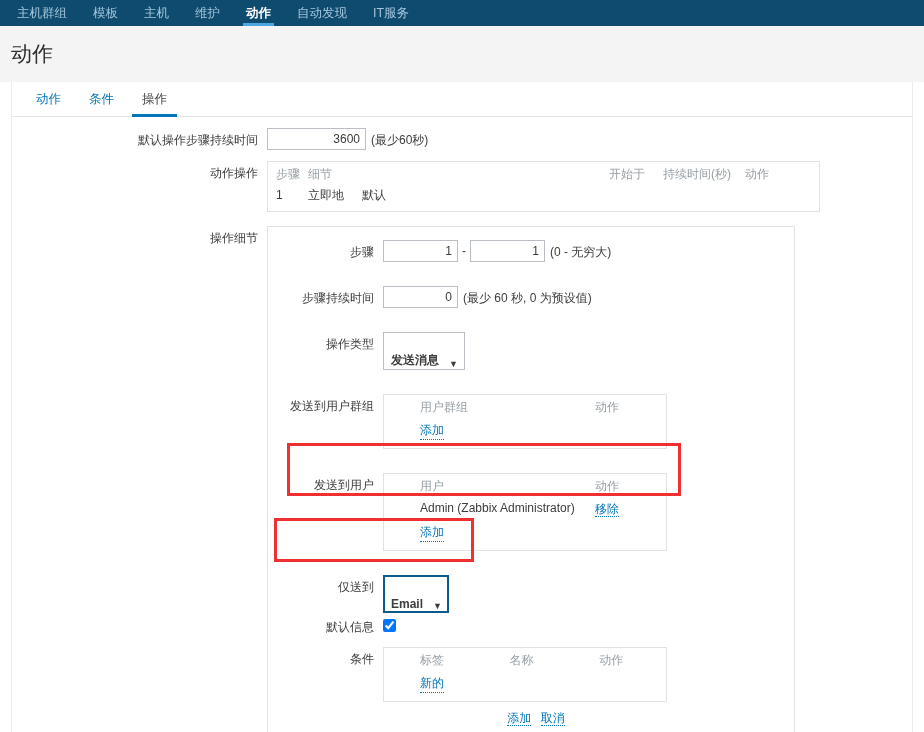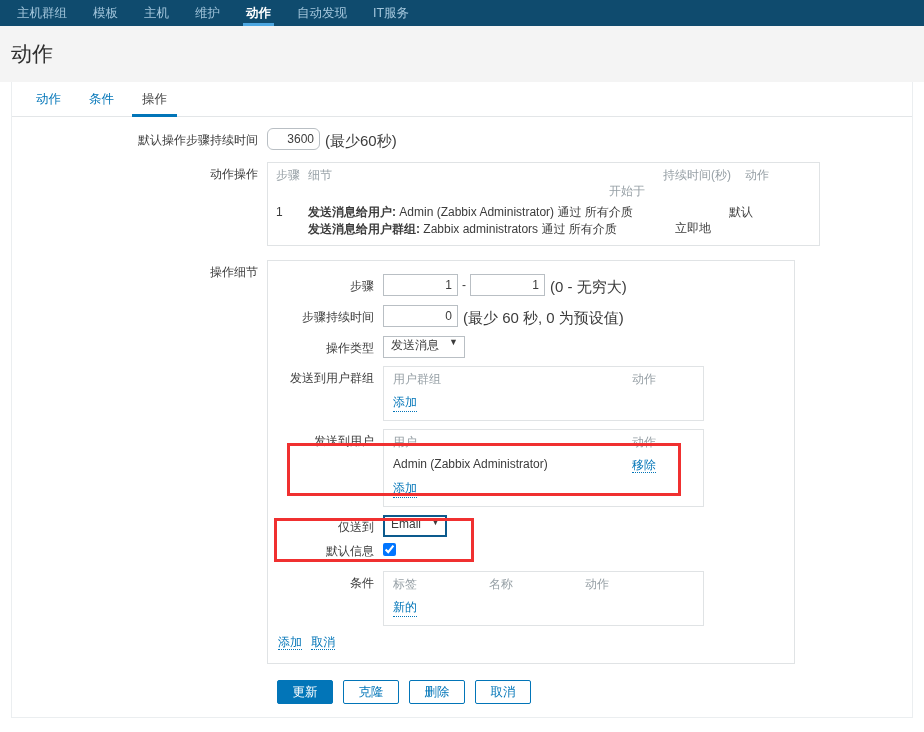--- a/index.html
+++ b/index.html
@@ -110,39 +110,40 @@
     background: #fff;
     height: 22px;
     padding: 0 5px;
     font-family: "Liberation Sans", sans-serif;
     font-size: 12px;
     color: #3c3c3c;
     text-align: right;
     outline: none;
   }
   .hint {
-    font-size: 15px;
+    font-size: 12px;
     color: #3c3c3c;
     padding-top: 4px;
     padding-left: 5px;
     white-space: nowrap;
     text-align: center;
   }
   .dash { padding: 4px 4px 0 4px; font-size: 12px; }
   .selbox {
     border: 1px solid #b9bfc4;
     background: #fff;
-    height: 22px;
+    height: 38px;
     display: inline-flex;
-    align-items: flex-start;
+    align-items: flex-end;
     padding: 0 6px 0 7px;
     font-size: 12px;
     color: #3c3c3c;
     cursor: pointer;
     white-space: nowrap;
+    font-weight: bold;
   }
   .selbox .caret { margin-left: 10px; font-size: 9px; color: #3c3c3c; }
   .selbox.focused { border: 2px solid #0c5a8d; padding: 0 5px 0 6px; }
 
   
   .tbl {
     border: 1px solid #e0e3e5;
     background: #fff;
     font-size: 12px;
   }
@@ -151,21 +152,21 @@
     color: #97a0a6;
     padding: 4px 8px 3px 8px;
   }
   .tbl .trow {
     display: flex;
     padding: 1px 8px 7px 8px;
   }
   .ops-table { width: 553px; }
   .c-step { width: 32px; }
   .c-detail { flex: 1; }
-  .c-start { width: 54px; margin-top: 16px; }
+  .c-start { width: 54px; }
   .c-dur { width: 82px; }
   .c-act { width: 66px; }
   .bold { font-weight: bold; }
   .line { line-height: 17px; }
 
   a.lnk {
     color: #0275b8;
     text-decoration: none;
     border-bottom: 1px dotted #0275b8;
     cursor: pointer;
@@ -173,45 +174,46 @@
   }
   .gray-head { color: #97a0a6; }
 
   
   .op-panel {
     width: 528px;
     border: 1px solid #e0e3e5;
     background: #fff;
     padding: 10px 0 12px 0;
   }
-  .op-panel .frow { margin-top: 8px; }
+  .op-panel .frow { margin-top: 24px; }
   .op-panel .frow:first-child { margin-top: 3px; }
   .op-panel .flabel { width: 115px; }
 
   .sub-tbl {
     border: 1px solid #e0e3e5;
     background: #fff;
-    width: 321px;
-    font-size: 12px;
+    width: 284px;
+    font-size: 12px;
+    padding-left: 27px;
   }
   .sub-tbl .srow {
     display: flex;
     padding: 4px 9px 2px 9px;
   }
   .sub-tbl .srow.last { padding-bottom: 8px; }
   .s-name { flex: 1; }
   .s-act { width: 62px; }
   .s-tag { width: 96px; }
   .s-title { width: 96px; }
 
   input.chk {
     width: 13px; height: 13px; margin: 4px 0 0 0;
   }
 
-  .panel-links { padding: 8px 0 0 10px; }
+  .panel-links { padding: 8px 0 0 10px; text-align: center; }
 
   
   .btnrow { margin: 16px 0 0 265px; display: flex; gap: 10px; }
   .btn {
     height: 24px;
     min-width: 56px;
     padding: 0 12px;
     font-family: "Liberation Sans", sans-serif;
     font-size: 12.5px;
     border: 1px solid #0275b8;
@@ -272,48 +274,38 @@
         <span>条件</span>
       </div>
     <div class="form-tab active">
         <span>操作</span>
       </div>
   </div>
 
   <div class="frow">
     <div class="flabel">默认操作步骤持续时间</div>
     <div class="fctl">
-      <input class="txt" style="width: 53px; border-radius: 6px;" value="3600">
+      <input class="txt" style="width: 99px;" value="3600">
       <div class="hint">(最少60秒)</div>
     </div>
   </div>
 
   <div class="frow">
     <div class="flabel">动作操作</div>
     <div class="fctl">
       <div class="tbl ops-table">
         <div class="thead">
           <div class="c-step">步骤</div>
           <div class="c-detail">细节</div>
           <div class="c-start">开始于</div>
           <div class="c-dur">持续时间(秒)</div>
           <div class="c-act">动作</div>
         </div>
         <div class="trow">
           <div class="c-step line">1</div>
-          <div class="c-detail">
-            <div class="line">
-              <span class="bold">发送消息给用户:</span>
-              <span>Admin (Zabbix Administrator) 通过 所有介质</span>
-            </div>
-            <div class="line">
-              <span class="bold">发送消息给用户群组:</span>
-              <span>Zabbix administrators 通过 所有介质</span>
-            </div>
-          </div>
           <div class="c-start line">立即地</div>
           <div class="c-dur line">默认</div>
         </div>
       </div>
     </div>
   </div>
 
   <div class="frow" style="margin-top:14px">
     <div class="flabel">操作细节</div>
     <div class="fctl">

